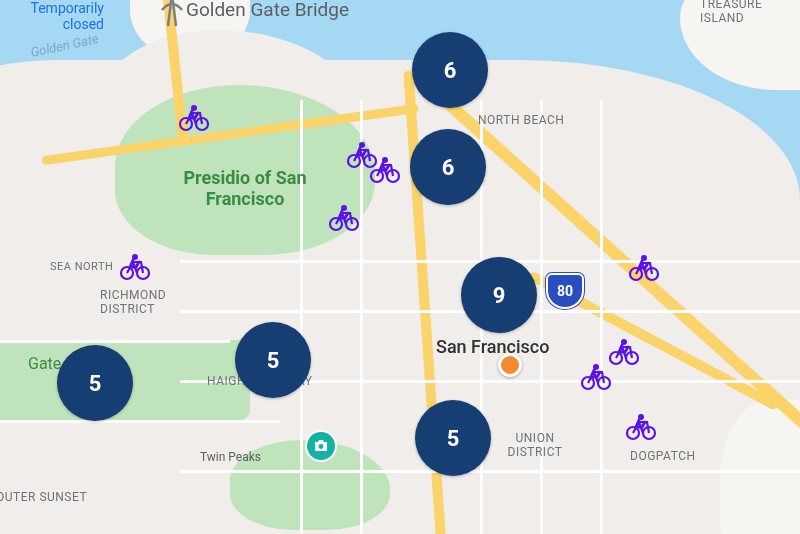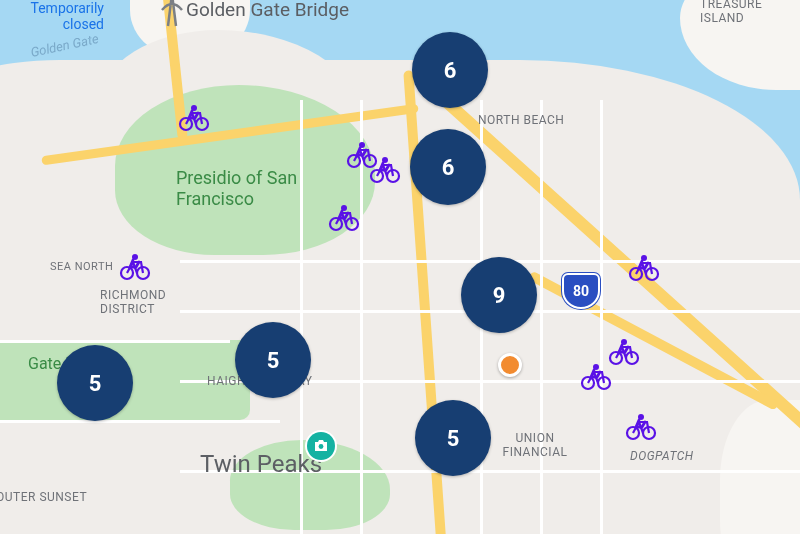--- a/index.html
+++ b/index.html
@@ -88,21 +88,20 @@
   .hwy-shield {
     position: absolute;
     width: 34px; height: 32px;
     background: #2a4ec1;
     border: 2px solid #fff;
     border-radius: 6px 6px 50% 50%;
     color: #fff;
     font-size: 14px; font-weight: 700;
     display: flex; align-items: center; justify-content: center;
     box-shadow: 0 0 0 1px #2a4ec1;
-    margin-left: 16px;
   }
   
   .cluster {
     position: absolute;
     width: 76px; height: 76px;
     border-radius: 50%;
     background: #173e72;
     color: #ffffff;
     font-size: 22px;
     font-weight: 700;
@@ -184,29 +183,30 @@
 
   <div class="bridge-icon" style="left:158px; top:-8px;">
     <svg width="28" height="36" viewBox="0 0 28 36">
       <path d="M14 2 L10 34 M14 2 L18 34 M4 18 Q14 6 24 18" stroke="#7b7f85" stroke-width="2.5" fill="none"></path>
     </svg>
   </div>
 
   <span class="label bridge" style="left:186px; top:-2px;">Golden Gate Bridge</span>
   <span class="label link" style="left:-6px; top:0px; width:110px; white-space:normal; text-align:right;">Temporarily closed</span>
   <span class="label" style="left:30px; top:38px; font-style:italic; color:#7aa9c9; transform:rotate(-12deg); font-size:13px;">Golden Gate</span>
-  <span class="label park-label" style="left:176px; top:168px; width:150px; white-space:normal; line-height:1.15;">Presidio of San Francisco</span>
+  <span class="label park-label" style="left:170px; top:168px; width:150px; white-space:normal; text-align:center; line-height:1.15;font-weight:bold;">Presidio of San Francisco</span>
   <span class="label small" style="left:478px; top:113px;">NORTH BEACH</span>
   <span class="label tiny" style="left:50px; top:260px;">SEA NORTH</span>
   <span class="label small" style="left:100px; top:289px; width:100px; white-space:normal; text-align:left; line-height:1.15;">RICHMOND DISTRICT</span>
   <span class="label small" style="left:207px; top:374px;">HAIGHT-ASHBURY</span>
-  <span class="label" style="left:200px; top:450px; font-size:24px; color:#5c5f64;">Twin Peaks</span>
+  <span class="label" style="left:200px; top:450px; font-size:12px; color:#5c5f64;">Twin Peaks</span>
+  <span class="label city" style="left:436px; top:336px;">San Francisco</span>
   <span class="label park-label" style="left:28px; top:354px; font-size:16px; width:90px; white-space:normal;">Gate Park</span>
-  <span class="label small" style="left:490px; top:432px; width:90px; white-space:normal; text-align:center; line-height:1.15;">UNION FINANCIAL</span>
-  <span class="label small" style="left:630px; top:449px;font-style:italic;">DOGPATCH</span>
+  <span class="label small" style="left:490px; top:432px; width:90px; white-space:normal; text-align:center; line-height:1.15;">UNION DISTRICT</span>
+  <span class="label small" style="left:630px; top:449px;">DOGPATCH</span>
   <span class="label small" style="left:-4px; top:490px;">OUTER SUNSET</span>
   <span class="label small" style="left:700px; top:-2px; width:100px; white-space:normal; line-height:1.15;">TREASURE ISLAND</span>
 
   <div class="hwy-shield" style="left:546px; top:273px;">
     <span>80</span>
   </div>
 
   <div class="poi-camera" style="left:321px; top:446px;">
     <svg width="16" height="14" viewBox="0 0 16 14">
       <path d="M2 3 h3 l1 -2 h4 l1 2 h3 v9 h-12 z" fill="#fff"></path>

